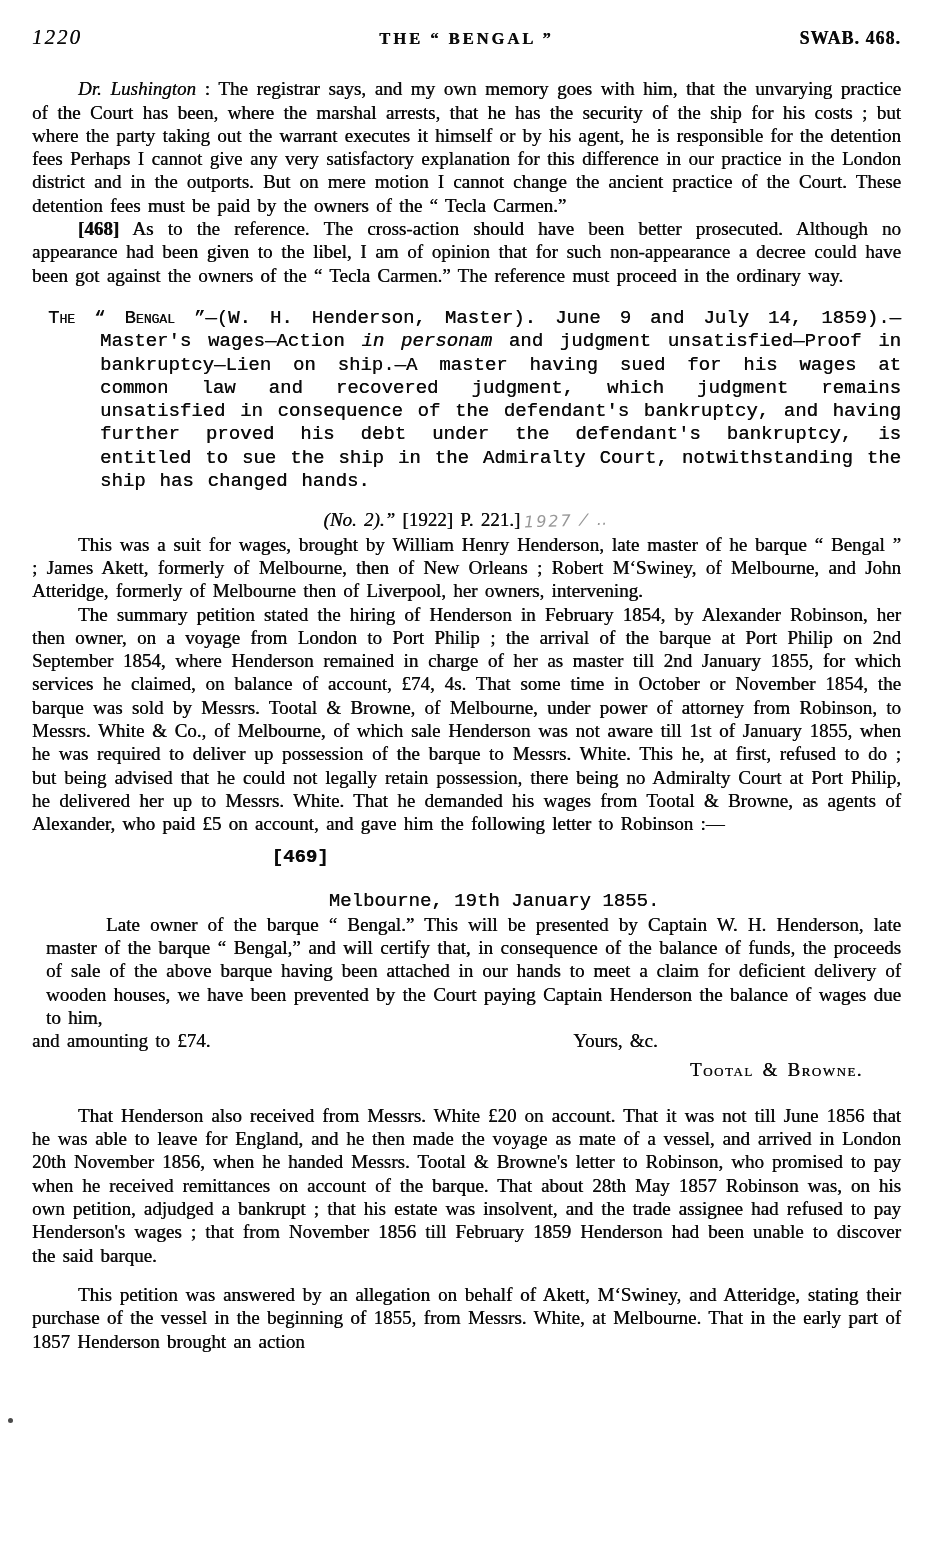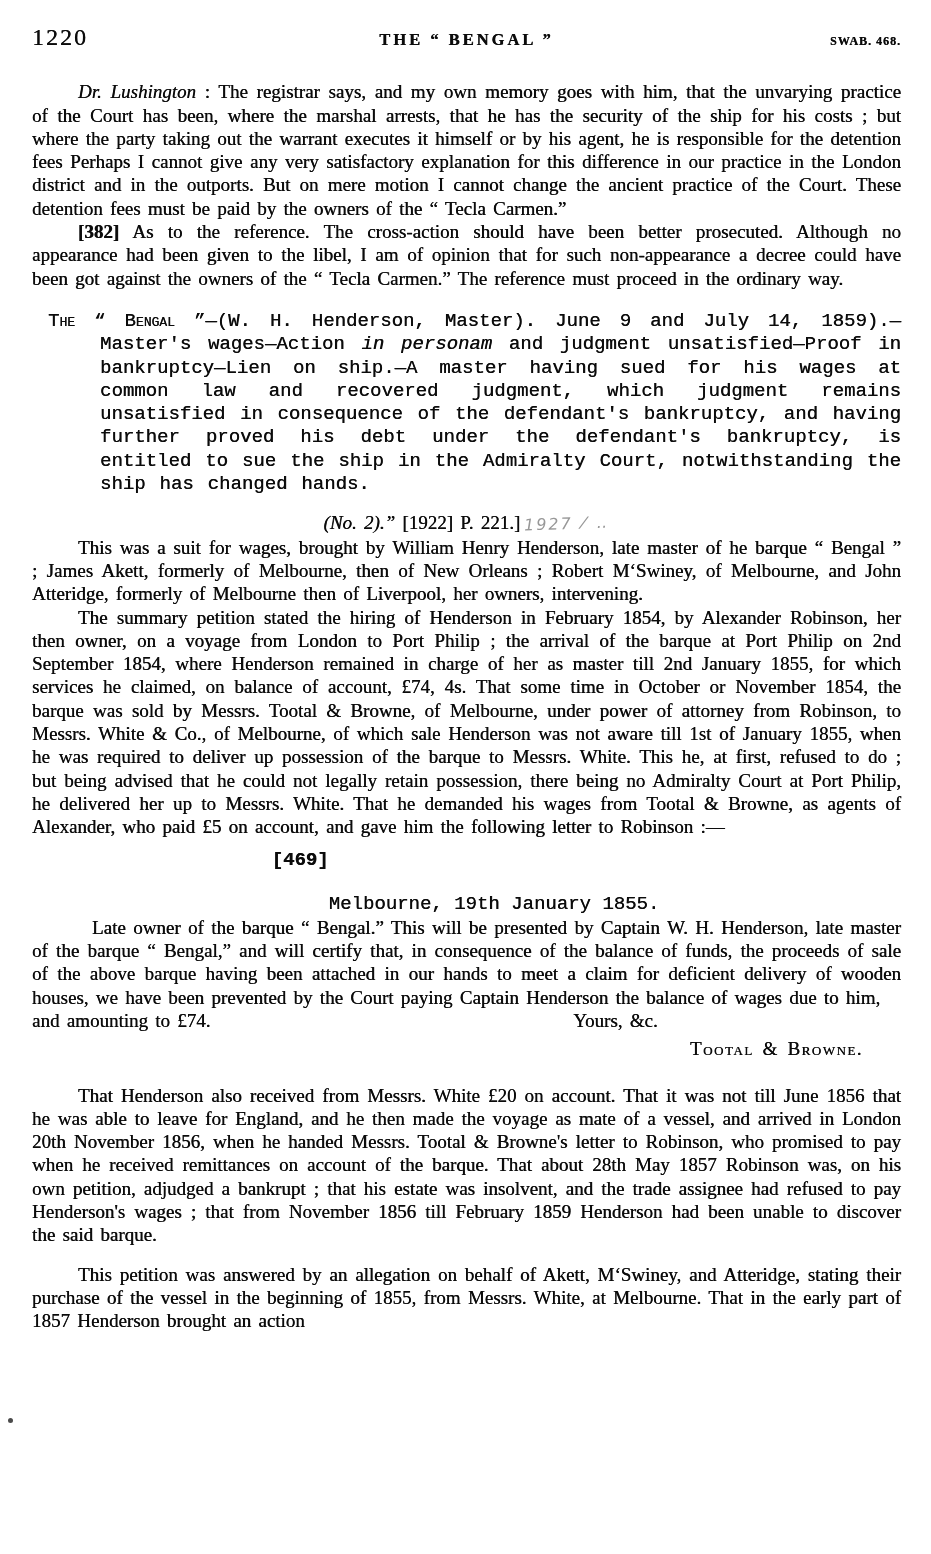--- a/index.html
+++ b/index.html
@@ -12,23 +12,23 @@
     line-height:23.3px;
     padding:26px 30px 0 32px;
     text-shadow:0.35px 0 0 #1a1a1a;
   }
   .page-header{
     display:grid;
     grid-template-columns:1fr auto 1fr;
     align-items:baseline;
     margin-bottom:27px;
   }
-  .page-num{font-size:24px;letter-spacing:2px;}
+  .page-num{font-size:21px;letter-spacing:2px;font-style:italic;}
   .run-title{font-weight:bold;font-size:16.5px;letter-spacing:3px;}
-  .citation{justify-self:end;font-weight:bold;font-size:12px;letter-spacing:1px;}
+  .citation{justify-self:end;font-weight:bold;font-size:18px;letter-spacing:1px;}
   .para{margin:0;text-align:justify;word-spacing:2.5px;}
   .indent{text-indent:46px;}
   .i{font-style:italic;}
   .b{font-weight:bold;}
   .sc{font-variant:small-caps;}
   .headnote{
     margin:20px 0 15px 68px;
     text-indent:-52px;
     text-align:justify;
     word-spacing:2.5px;
@@ -44,21 +44,21 @@
     letter-spacing:2px;
     text-shadow:none;
     display:inline-block;
     transform:rotate(-2deg);
     margin-left:4px;
   }
   .letter-head{display:flex;justify-content:center;margin-top:10px;font-family:Liberation Mono, monospace;}
   .letter-ref{font-weight:bold;padding-left:16px;}
   .letter-date{padding-right:18px;margin-top:44px;}
   .salutation{margin:0;}
-  .letter-body{text-indent:60px;}
+  .letter-body{text-indent:60px;margin-left:14px;}
   .vale-row{display:flex;word-spacing:2.5px;align-items:flex-end;}
   .vale-mid{margin-left:auto;margin-right:28%;}
   .signature{
     text-align:right;
     padding-right:38px;
     font-variant:small-caps;
     letter-spacing:1.5px;
     margin:5px 0 23px 0;
   }
   .p-gap{margin-top:16px;}
@@ -77,21 +77,21 @@
 <div class="page">
 
   <header class="page-header">
     <span class="page-num">1220</span>
     <span class="run-title">THE “ BENGAL ”</span>
     <span class="citation">SWAB. 468.</span>
   </header>
 
   <p class="para indent"><span class="i">Dr. Lushington</span><span> :  The registrar says, and my own memory goes with him, that the unvarying practice of the Court has been, where the marshal arrests, that he has the security of the ship for his costs ; but where the party taking out the warrant executes it himself or by his agent, he is responsible for the detention fees  Perhaps I cannot give any very satisfactory explanation for this difference in our practice in the London district and in the outports.  But on mere motion I cannot change the ancient practice of the Court.  These detention fees must be paid by the owners of the “ Tecla Carmen.”</span></p>
 
-  <p class="para indent"><span class="b">[382]</span><span> As to the reference.  The cross-action should have been better prosecuted. Although no appearance had been given to the libel, I am of opinion that for such non-appearance a decree could have been got against the owners of the “ Tecla Carmen.”  The reference must proceed in the ordinary way.</span></p>
+  <p class="para indent"><span class="b">[468]</span><span> As to the reference.  The cross-action should have been better prosecuted. Although no appearance had been given to the libel, I am of opinion that for such non-appearance a decree could have been got against the owners of the “ Tecla Carmen.”  The reference must proceed in the ordinary way.</span></p>
 
   <p class="headnote"><span class="sc">The “ Bengal ”</span><span>—(W. H. Henderson, Master).  June 9 and July 14, 1859).— Master's wages—Action </span><span class="i">in personam</span><span> and judgment unsatisfied—Proof in bankruptcy—Lien on ship.—A master having sued for his wages at common law and recovered judgment, which judgment remains unsatisfied in consequence of the defendant's bankruptcy, and having further proved his debt under the defendant's bankruptcy, is entitled to sue the ship in the Admiralty Court, notwithstanding the ship has changed hands.</span></p>
 
 
   <p class="ref-line2"><span class="i">(No. 2).”</span><span> [1922] P. 221.]</span><span class="pencil">1927 ⁄ ‥</span></p>
 
   <p class="para indent">This was a suit for wages, brought by William Henry Henderson, late master of he barque “ Bengal ” ;  James Akett, formerly of Melbourne, then of New Orleans ; Robert M‘Swiney, of Melbourne, and John Atteridge, formerly of Melbourne then of Liverpool, her owners, intervening.</p>
 
   <p class="para indent">The summary petition stated the hiring of Henderson in February 1854, by Alexander Robinson, her then owner, on a voyage from London to Port Philip ; the arrival of the barque at Port Philip on 2nd September 1854, where Henderson remained in charge of her as master till 2nd January 1855, for which services he claimed, on balance of account, £74, 4s.  That some time in October or November 1854, the barque was sold by Messrs. Tootal &amp; Browne, of Melbourne, under power of attorney from Robinson, to Messrs. White &amp; Co., of Melbourne, of which sale Henderson was not aware till 1st of January 1855, when he was required to deliver up possession of the barque to Messrs. White.  This he, at first, refused to do ; but being advised that he could not legally retain possession, there being no Admiralty Court at Port Philip, he delivered her up to Messrs. White.  That he demanded his wages from Tootal &amp; Browne, as agents of Alexander, who paid £5 on account, and gave him the following letter to Robinson :—</p>
 

